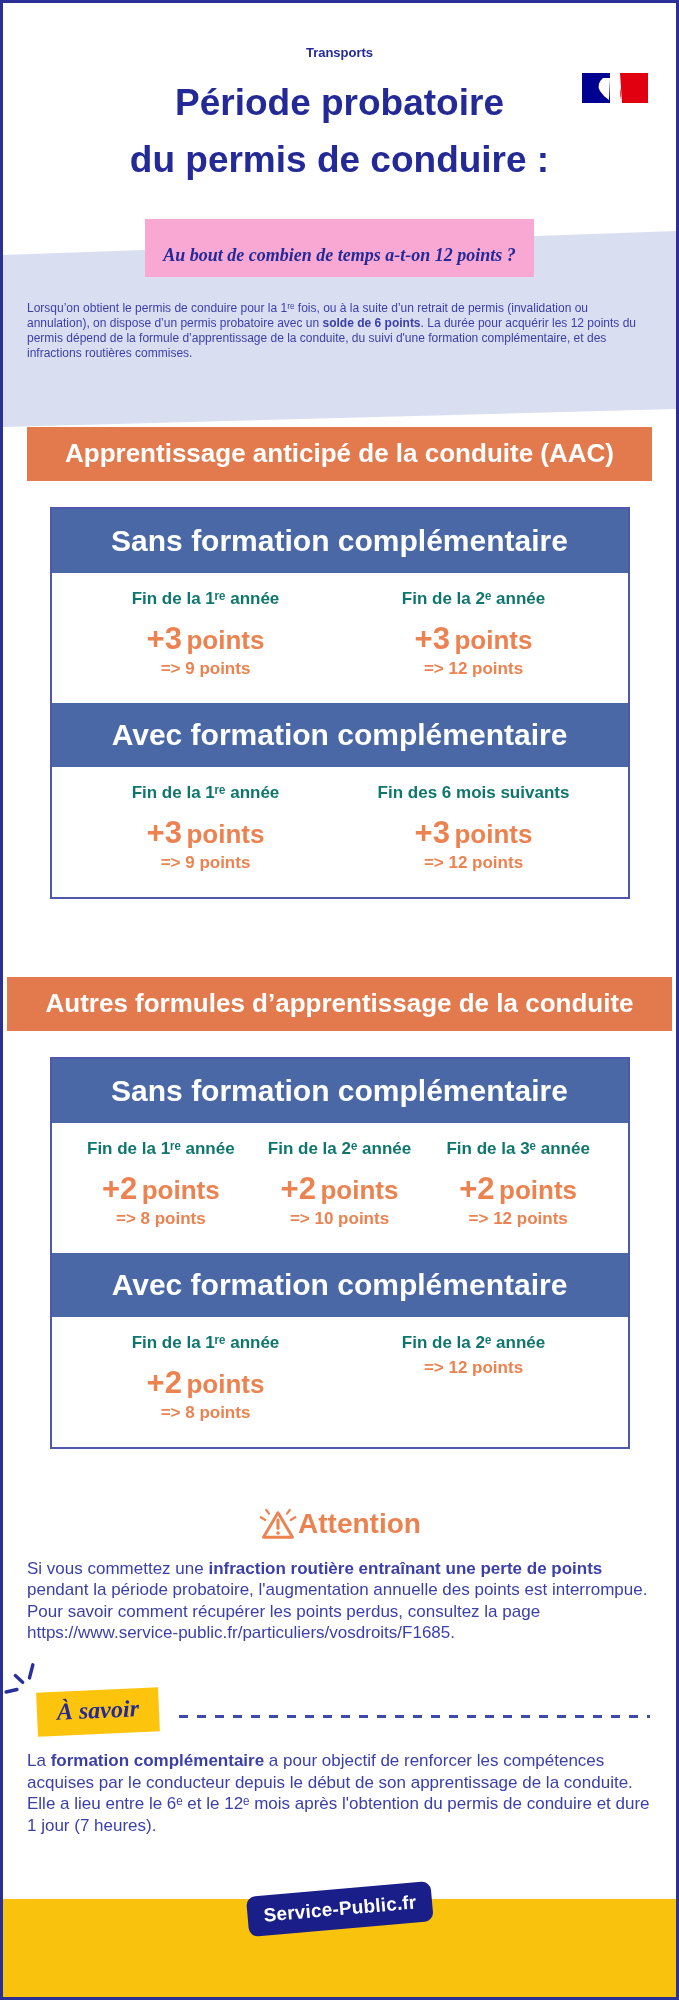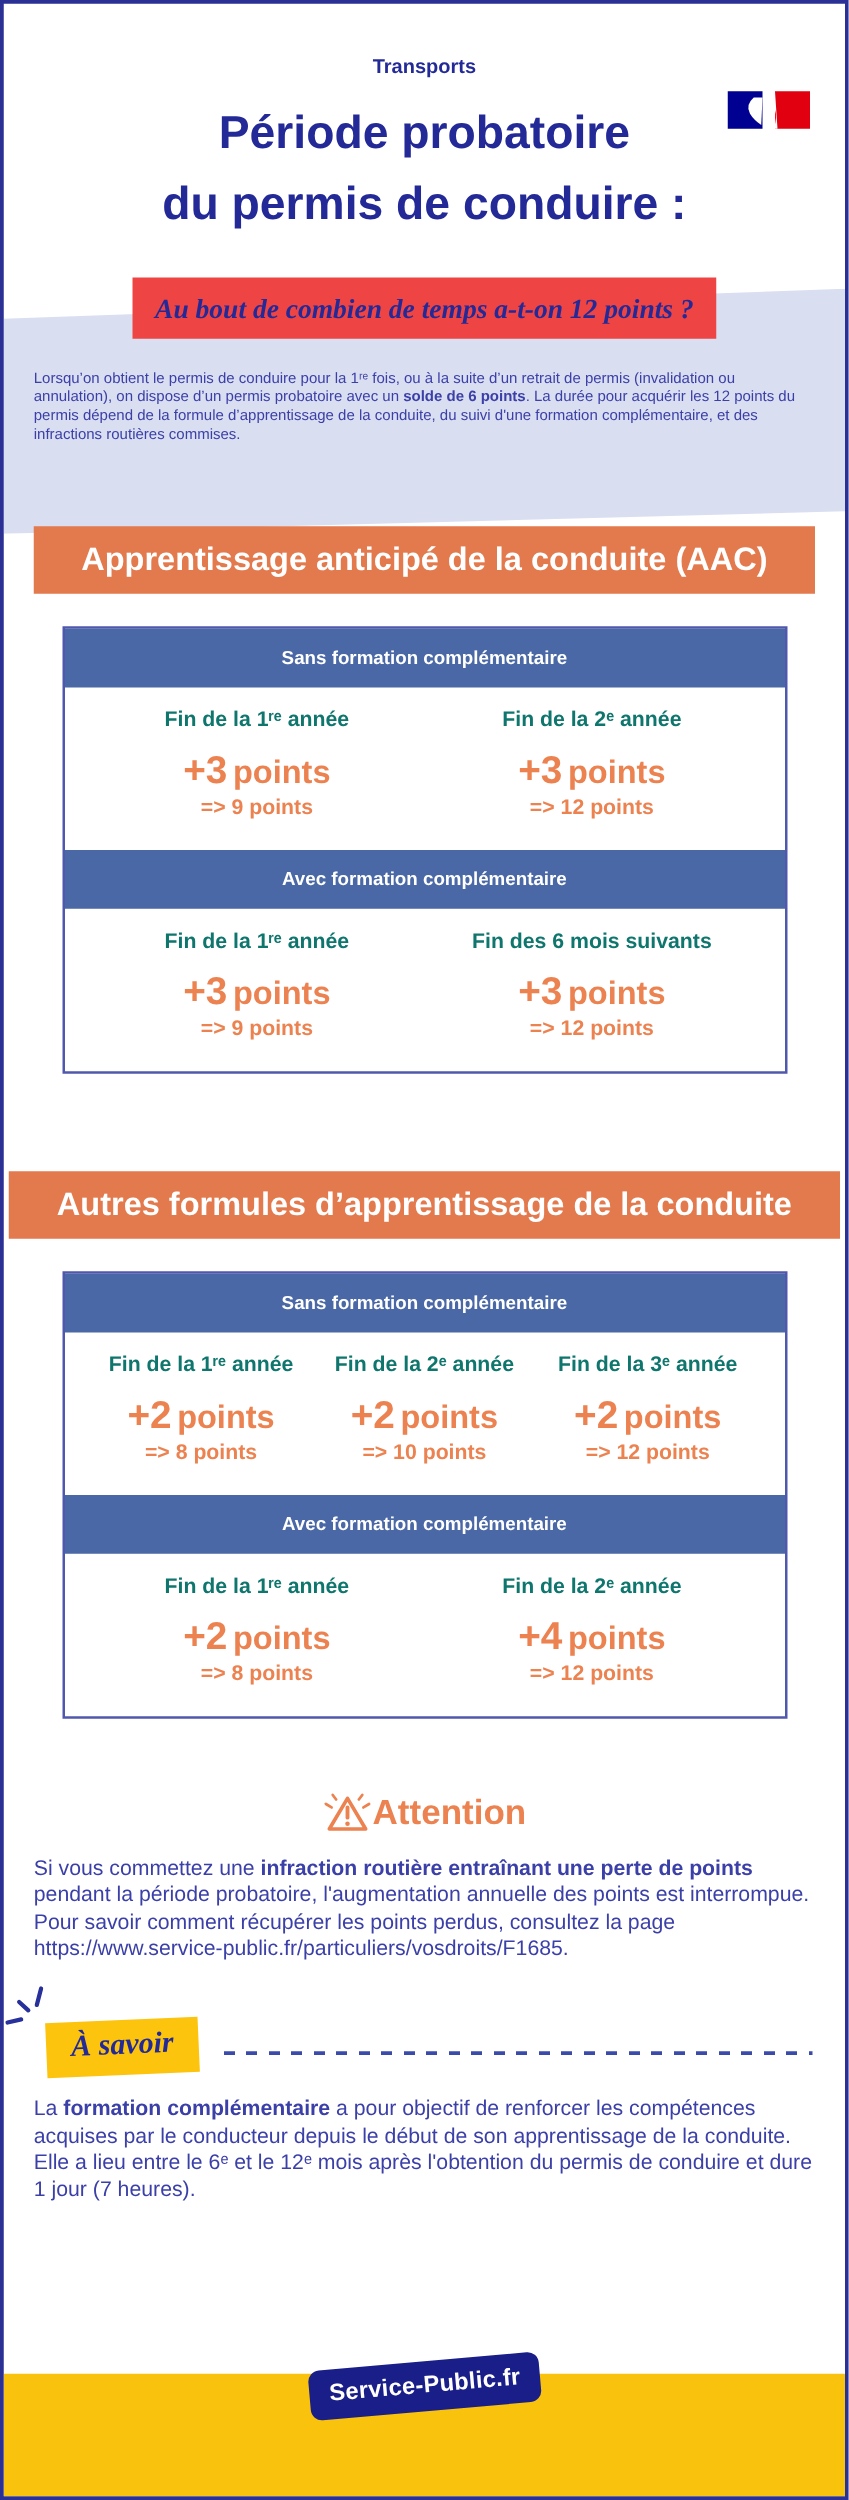--- a/index.html
+++ b/index.html
@@ -4,38 +4,38 @@
 <style>
   html,body{margin:0;padding:0;background:#ffffff;}
   .page{position:relative;width:679px;height:2000px;box-sizing:border-box;
         background:#ffffff;border:3px solid #2b3095;overflow:hidden;
         font-family:"Liberation Sans",sans-serif;}
   .lavender-band{position:absolute;left:0;top:228px;width:100%;height:200px;
         background:#d9def1;clip-path:polygon(0 24px,100% 0,100% 178px,0 196px);z-index:0;}
   .content{position:relative;z-index:1;}
 
   .flag{position:absolute;top:26px;right:28px;width:66px;height:38px;}
-  .category{margin-top:42px;text-align:center;font-size:16px;font-weight:bold;color:#232a97;}
+  .category{margin-top:42px;text-align:center;font-size:13px;font-weight:bold;color:#232a97;}
   .title{margin-top:14px;text-align:center;font-size:37px;line-height:1.55;font-weight:bold;color:#232a97;}
 
   .question-wrap{margin-top:30px;text-align:center;}
-  .question{display:inline-block;background:#ef4444;color:#232a97;
+  .question{display:inline-block;background:#f9a8d4;color:#232a97;
         font-family:"Liberation Serif",serif;font-style:italic;font-weight:bold;
-        font-size:22px;padding:12px 18px 11px;}
+        font-size:18px;padding:26px 18px 11px;}
 
   .intro{margin:24px 24px 0;color:#3b3fa8;font-size:12px;line-height:1.25;}
   .b{font-weight:bold;}
 
   .band{background:#e37a4e;color:#ffffff;font-weight:bold;font-size:26px;
         text-align:center;padding:11px 0 12px;}
   .band1{margin:66px 24px 0;}
   .band2{margin:78px 4px 0;}
 
   .ptable{width:576px;margin:26px auto 0;border:2px solid #5058ad;background:#fff;box-sizing:content-box;}
-  .thead{background:#4a68a5;color:#ffffff;font-weight:bold;font-size:15px;
+  .thead{background:#4a68a5;color:#ffffff;font-weight:bold;font-size:30px;
         text-align:center;padding:15px 4px;}
   .trow{display:flex;padding:16px 20px 24px;}
   .tcol{flex:1;text-align:center;}
   .clabel{color:#0f766e;font-weight:bold;font-size:17px;white-space:nowrap;}
   .gain{margin-top:14px;color:#ec8250;font-weight:bold;line-height:1;}
   .gain-num{font-size:31px;}
   .gain-unit{font-size:26px;margin-top:20px;}
   .total{margin-top:5px;color:#ec8250;font-weight:bold;font-size:17px;}
 
   .attention-head{margin-top:58px;display:flex;justify-content:center;align-items:center;
@@ -162,24 +162,20 @@
         <div class="tcol">
           <div class="clabel">Fin de la 1ʳᵉ année</div>
           <div class="gain">
             <span class="gain-num">+2</span>
             <span class="gain-unit">points</span>
           </div>
           <div class="total">=&gt; 8 points</div>
         </div>
         <div class="tcol">
           <div class="clabel">Fin de la 2ᵉ année</div>
-          <div class="gain">
-            <span class="gain-num">+4</span>
-            <span class="gain-unit">points</span>
-          </div>
           <div class="total">=&gt; 12 points</div>
         </div>
       </div>
     </div>
 
     <div class="attention-head">
       <svg viewBox="0 0 44 38" width="40" height="35">
         <path d="M22 6 L38 33 H6 Z" fill="none" stroke="#ec8250" stroke-width="3.2" stroke-linejoin="round"></path>
         <line x1="22" y1="14" x2="22" y2="23" stroke="#ec8250" stroke-width="3.4" stroke-linecap="round"></line>
         <circle cx="22" cy="28.4" r="2" fill="#ec8250"></circle>

